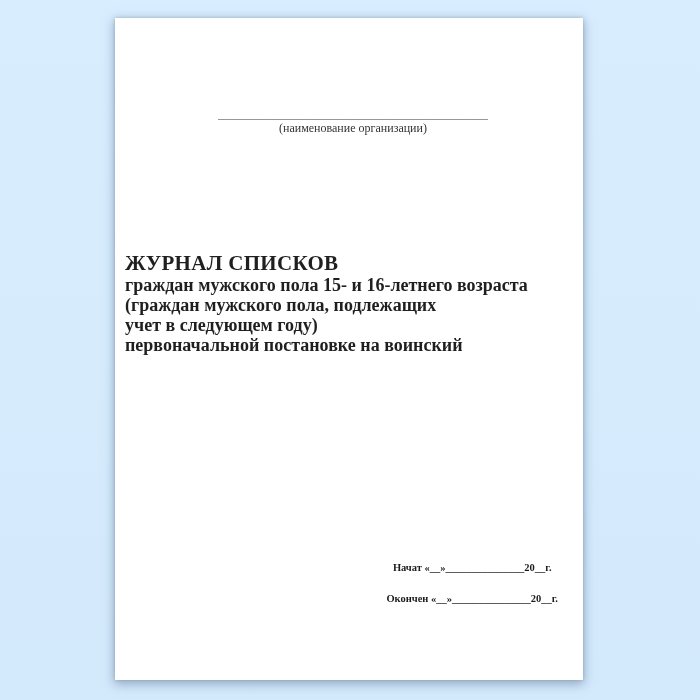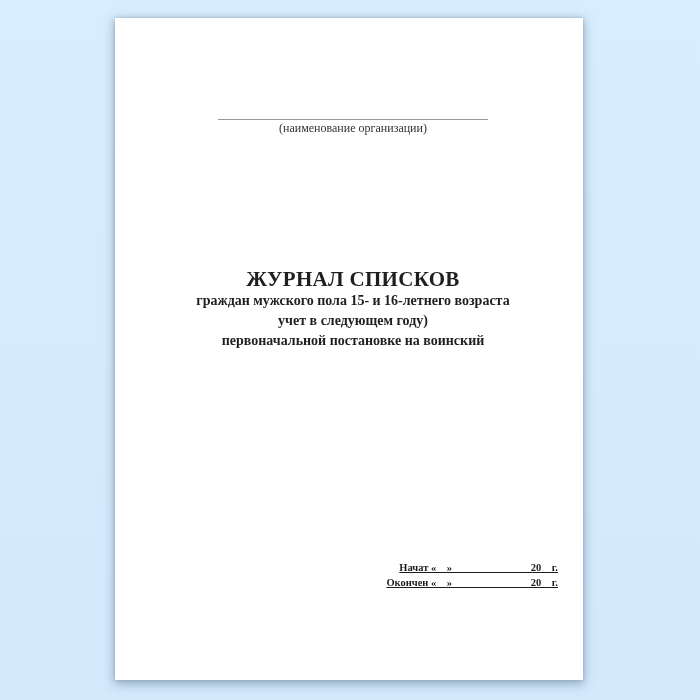--- a/index.html
+++ b/index.html
@@ -45,63 +45,62 @@
     margin-top: 1px;
     font-size: 12px;
     line-height: 10px;
     color: #333333;
   }
   .title-block {
     position: absolute;
     top: 233px;
     left: 10px;
     right: 2px;
-    text-align: center;
+    text-align: left;
     color: #1f1f1f;
     font-weight: bold;
-    margin-top: 16px;
   }
   .title-heading {
     font-size: 21px;
     line-height: 24px;
     font-weight: bold;
     letter-spacing: 0.3px;
   }
   .title-line {
-    font-size: 14px;
+    font-size: 18px;
     line-height: 20px;
   }
   .dates-block {
     position: absolute;
     right: 25px;
     top: 544px;
-    text-align: right;
+    text-align: center;
     color: #1c1c1c;
     font-weight: bold;
     font-size: 10.5px;
     line-height: 12px;
-    text-decoration: underline;
   }
-  .date-row + .date-row { margin-top: 3px; }
+  .date-row + .date-row { margin-top: 19px; }
 </style>
 </head>
 <body>
 
 <div class="page">
 
   <div class="org-block">
     <div>
       <span class="org-line">______________________________________________________</span>
     </div>
     <div class="org-caption">(наименование организации)</div>
   </div>
 
   <div class="title-block">
     <div class="title-heading">ЖУРНАЛ СПИСКОВ</div>
     <div class="title-line">граждан мужского пола 15- и 16-летнего возраста</div>
+    <div class="title-line">(граждан мужского пола, подлежащих</div>
     <div class="title-line">учет в следующем году)</div>
     <div class="title-line">первоначальной постановке на воинский</div>
   </div>
 
   <div class="dates-block">
     <div class="date-row">Начат «__»_______________20__г.</div>
     <div class="date-row">Окончен «__»_______________20__г.</div>
   </div>
 
 </div>

